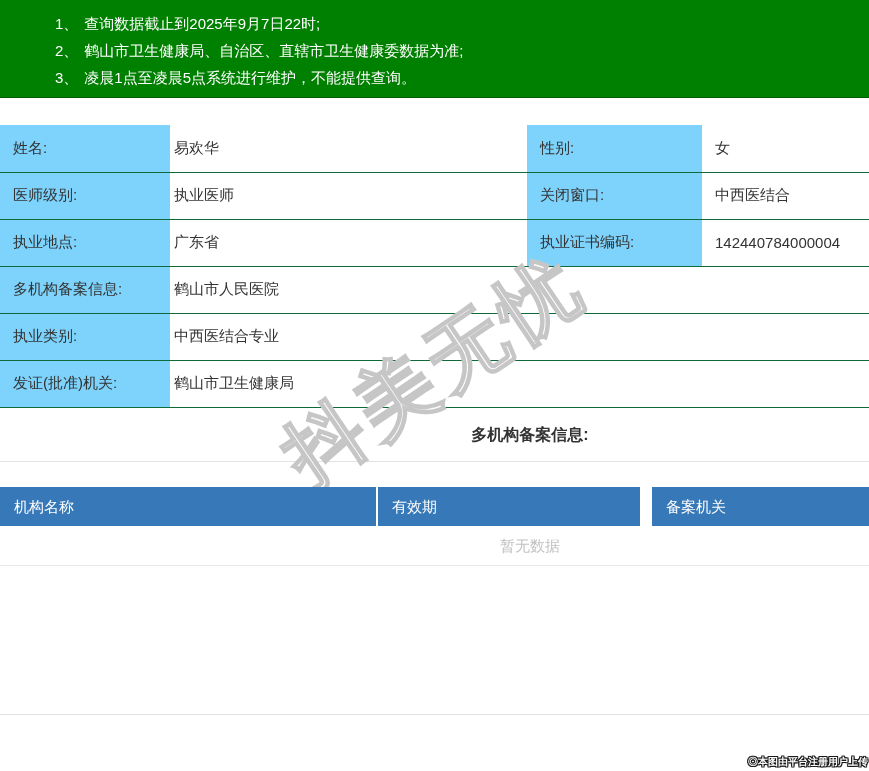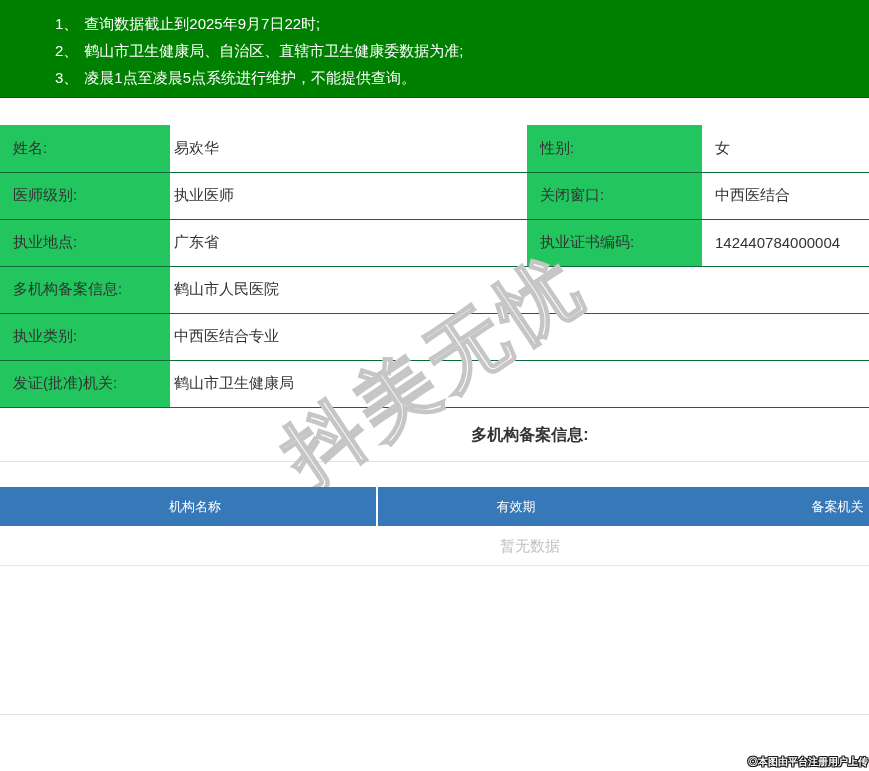--- a/index.html
+++ b/index.html
@@ -40,21 +40,21 @@
     table-layout: fixed;
     font-size: 15px;
     color: #333333;
   }
   .info-table td {
     height: 47px;
     border-bottom: 1px solid #0e6b39;
     vertical-align: middle;
   }
   .info-table td.lbl {
-    background: #22c55e;
+    background: #7dd3fc;
     padding-left: 13px;
   }
   .info-table td.val {
     background: #ffffff;
     padding-left: 4px;
   }
   .info-table td.val2 {
     background: #ffffff;
     padding-left: 13px;
   }
@@ -77,29 +77,28 @@
     margin-top: 25px;
     height: 39px;
     display: flex;
     position: relative;
     z-index: 6;
     background: #ffffff;
   }
   .filing-cell {
     background: #3678b8;
     color: #ffffff;
-    font-size: 13px;
+    font-size: 15px;
     line-height: 39px;
     padding-left: 14px;
     overflow: hidden;
     white-space: nowrap;
-    text-align: center;
   }
   .filing-cell.c1 { width: 376px; margin-right: 2px; }
-  .filing-cell.c2 { width: 262px; margin-right: 0; }
+  .filing-cell.c2 { width: 262px; margin-right: 12px; }
   .filing-cell.c3 { width: 381px; }
 
   .empty-row {
     width: 1060px;
     height: 40px;
     line-height: 40px;
     text-align: center;
     font-size: 15px;
     color: #c2c2c2;
     border-bottom: 1px solid #e8e8e8;

